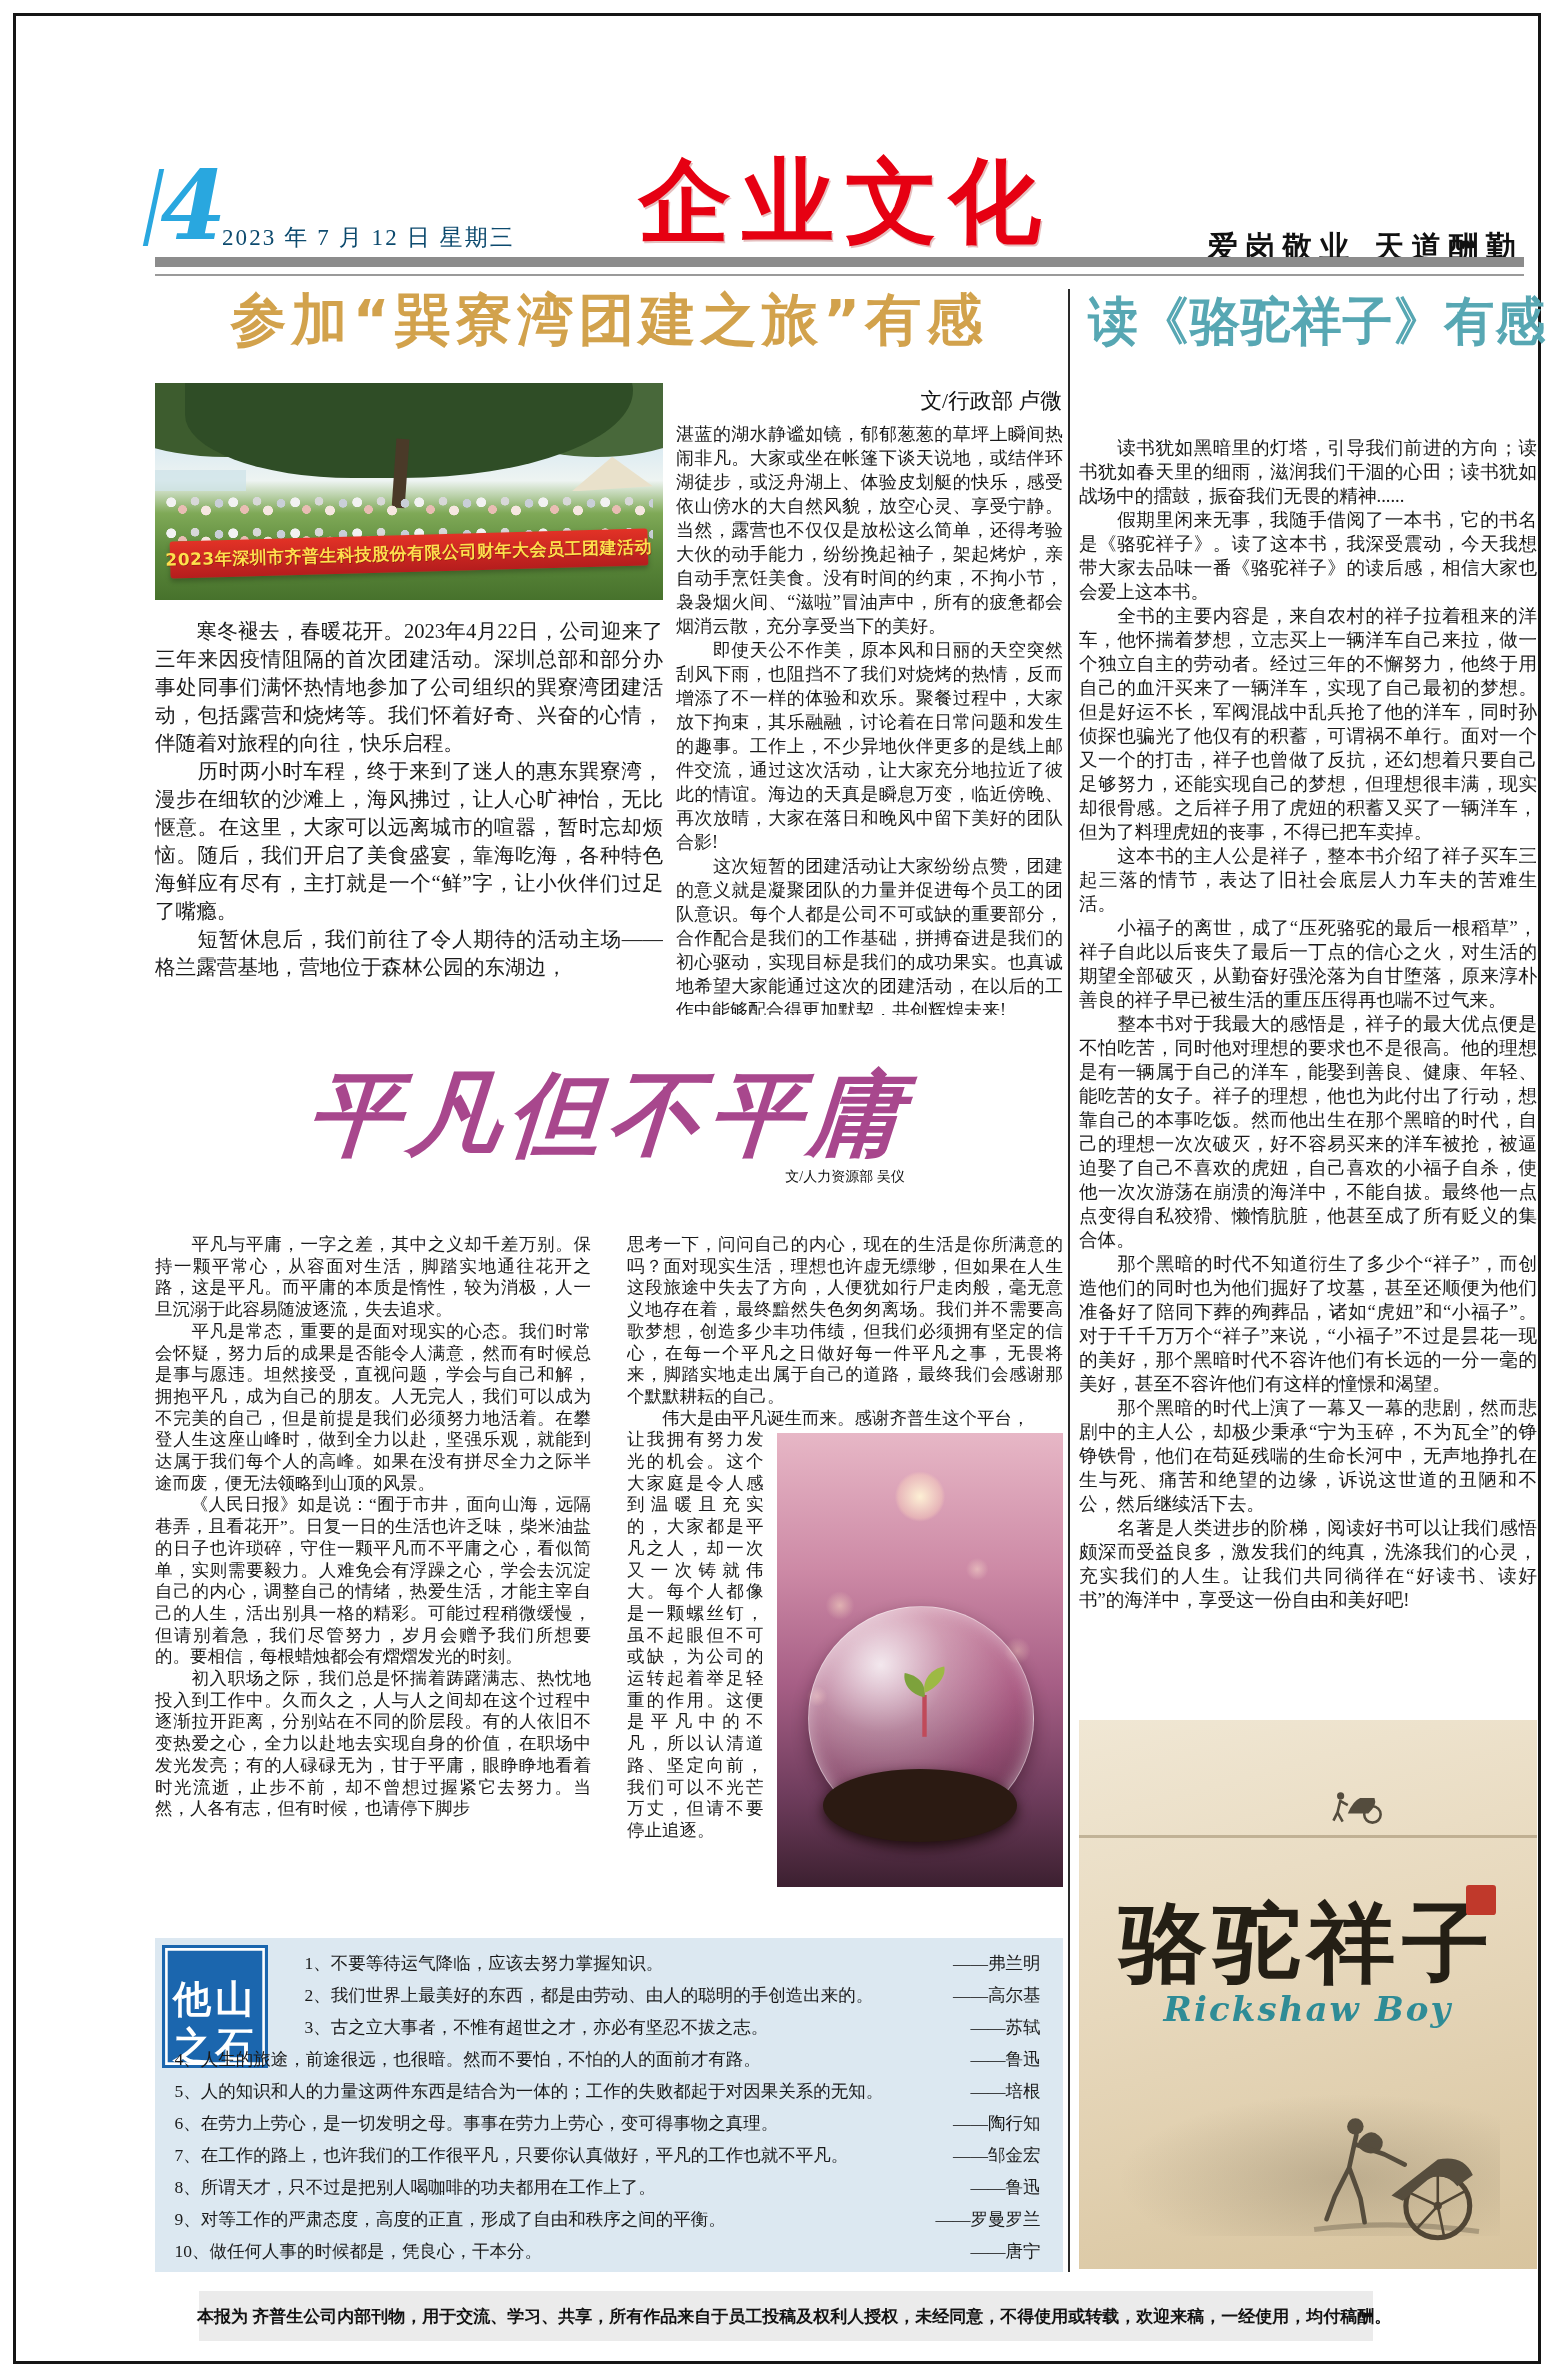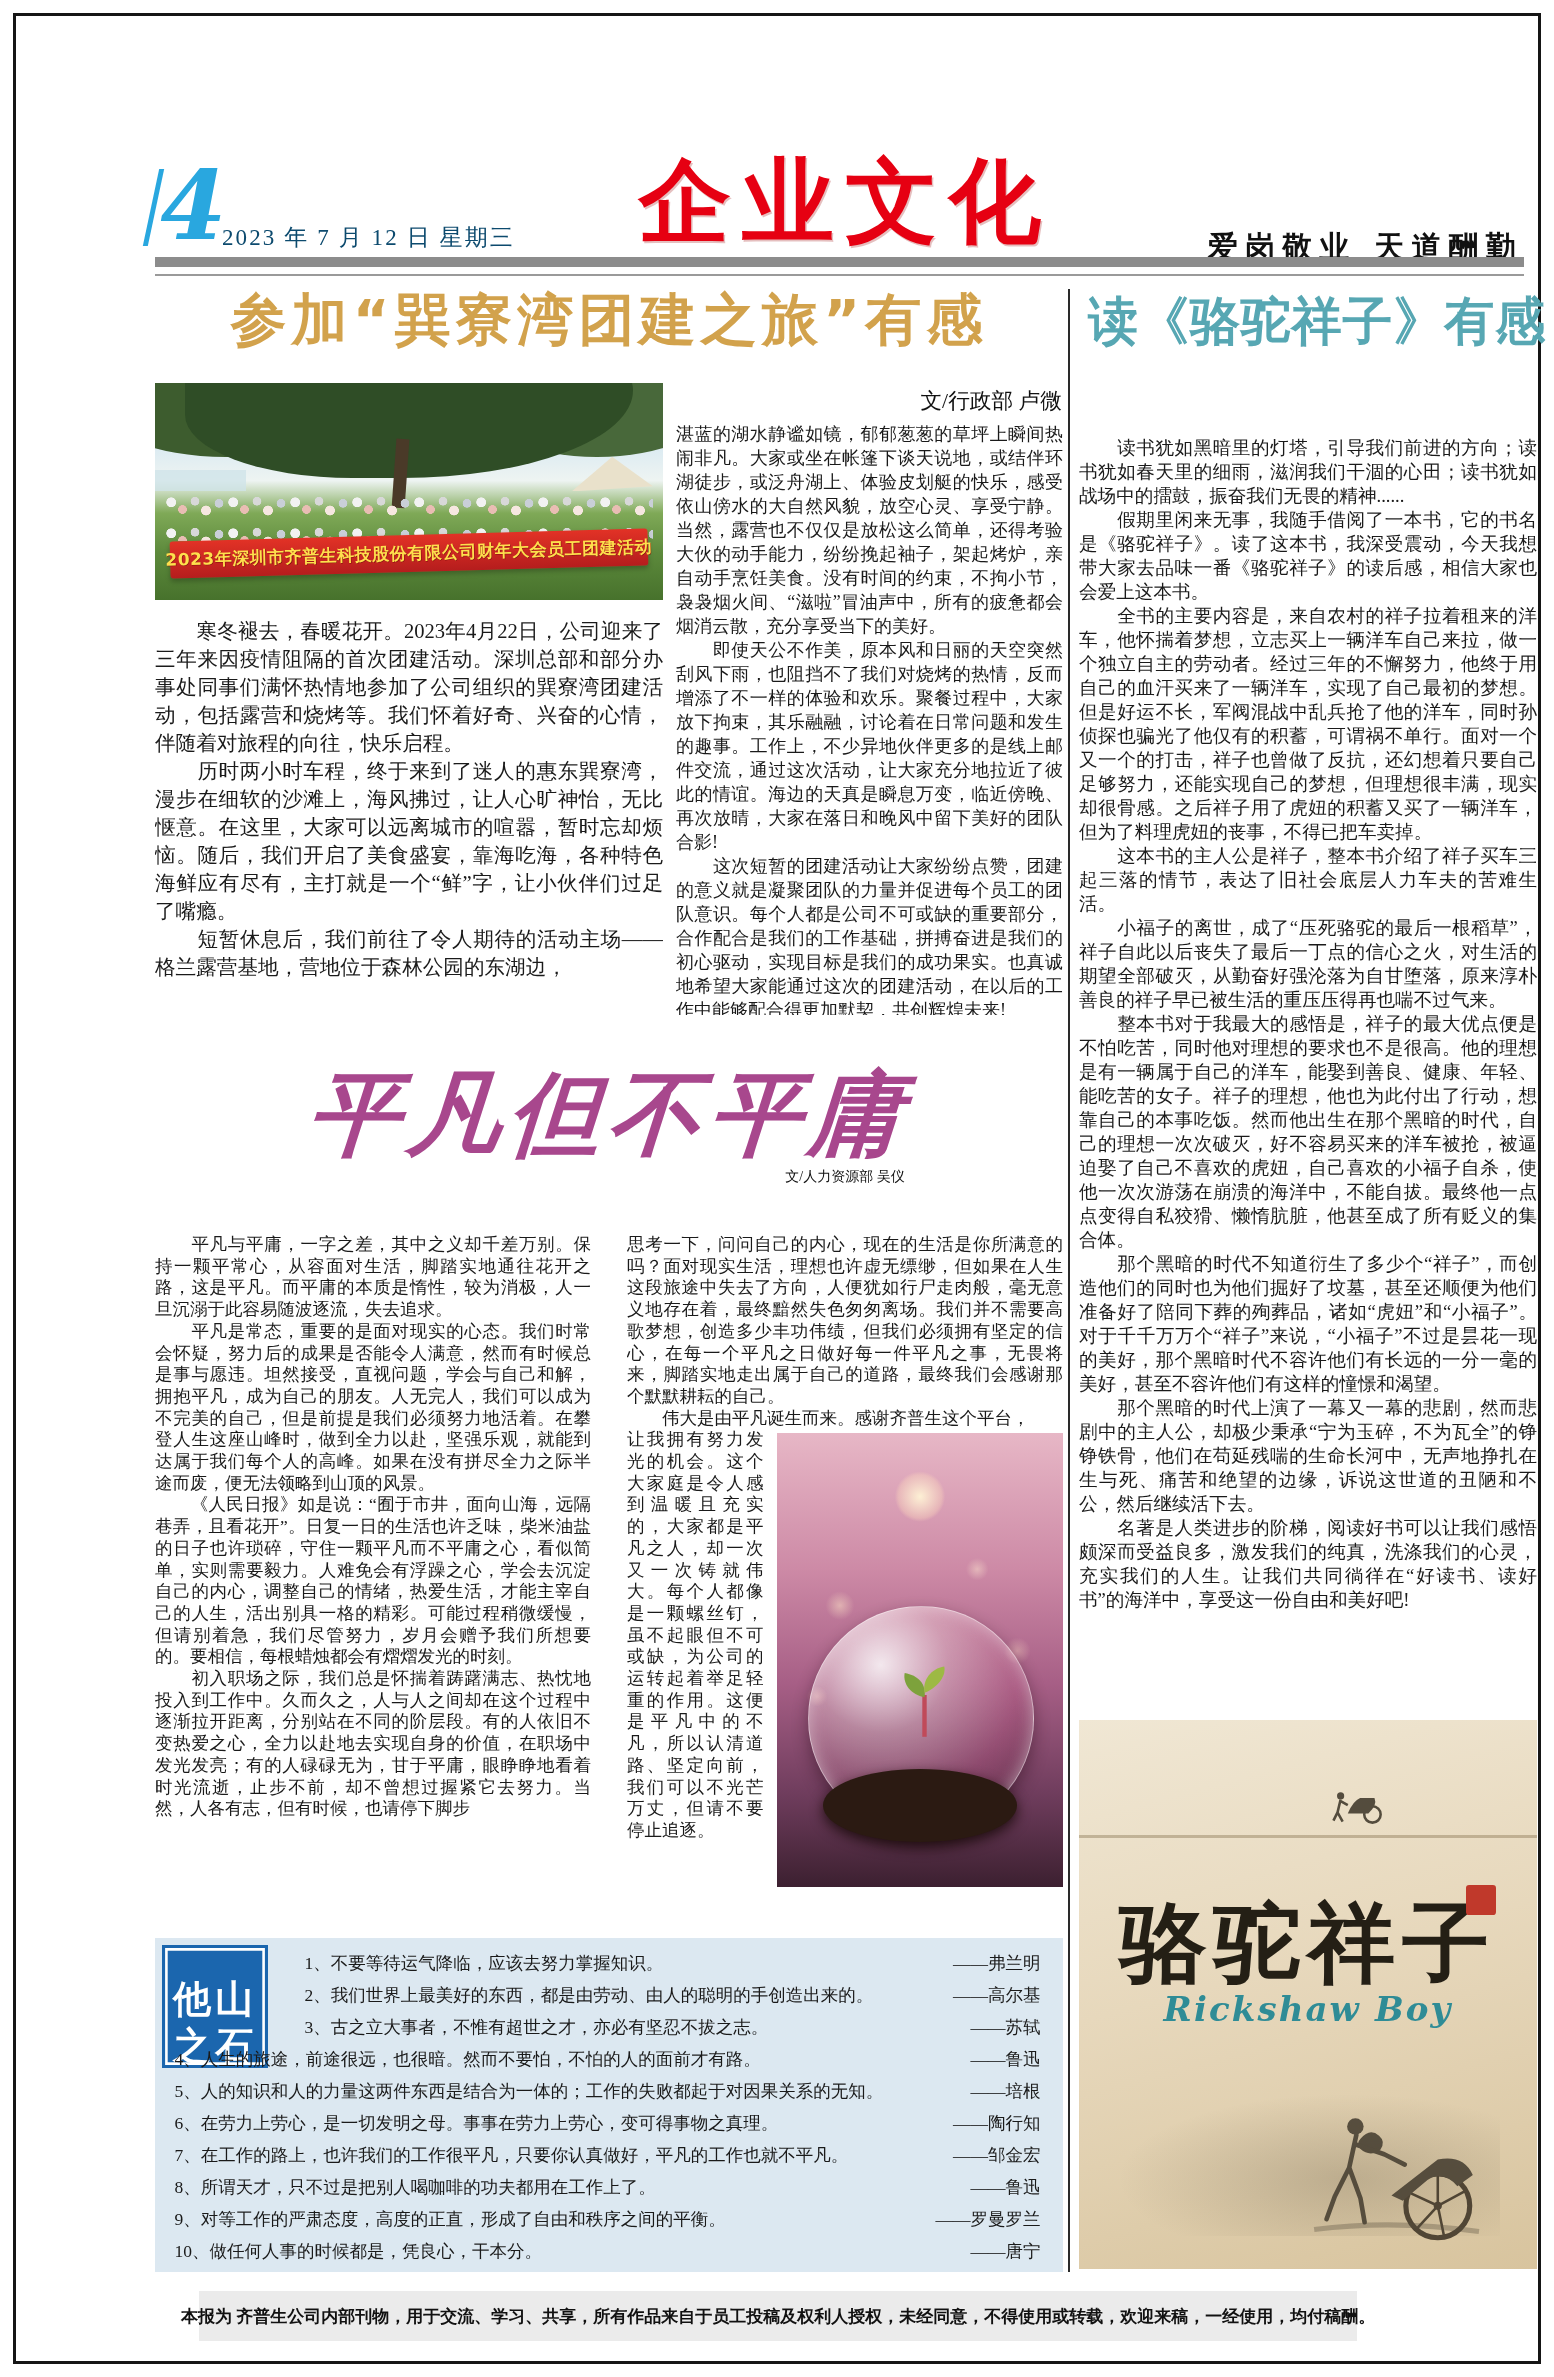--- a/index.html
+++ b/index.html
@@ -116,21 +116,21 @@
   .qlabel span{color:#fff;font-weight:bold;font-size:38px;letter-spacing:4.1px;line-height:1.2;
         font-family:"DejaVu Serif","Liberation Serif",serif;}
   .qlist{position:absolute;left:19.6px;top:13.4px;width:871px;}
   .q-row{display:flex;align-items:baseline;height:32px;font-size:17.5px;white-space:nowrap;}
   .q-row:nth-child(-n+3){margin-left:130px;}
   .q-text{overflow:hidden;}
   .q-author{margin-left:auto;padding-right:5.2px;}
 
   
   .footer{position:absolute;left:199px;top:2291px;width:1158px;height:50px;background:#ebebeb;
-        display:flex;align-items:center;justify-content:center;}
+        display:flex;align-items:center;justify-content:center;padding-left:16px;}
   .footer span{font-size:17px;font-weight:bold;color:#111;white-space:nowrap;}
 </style>
 </head>
 <body>
 
 <div id="page">
   <div class="frame"></div>
 
   <div class="pagenum">
     <div class="bar"></div>

